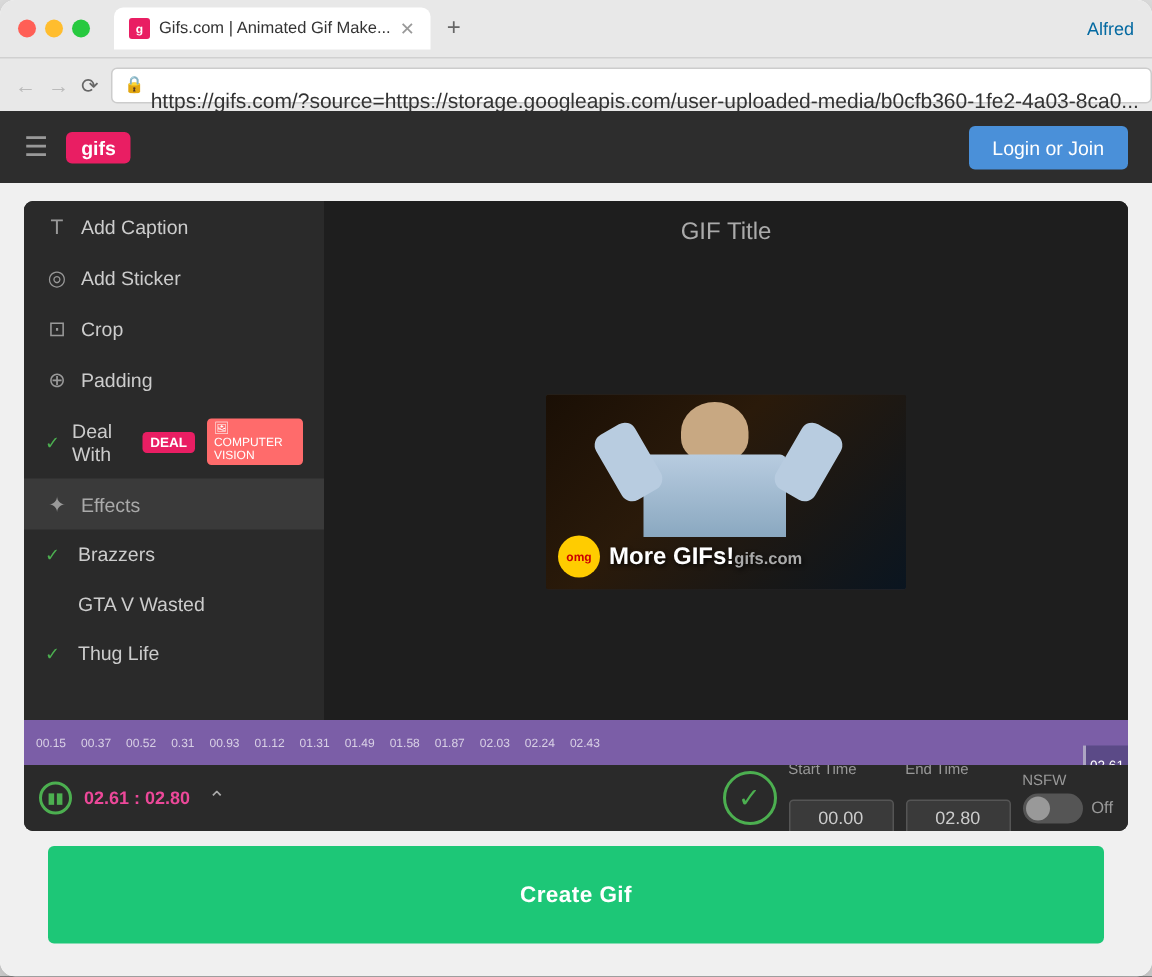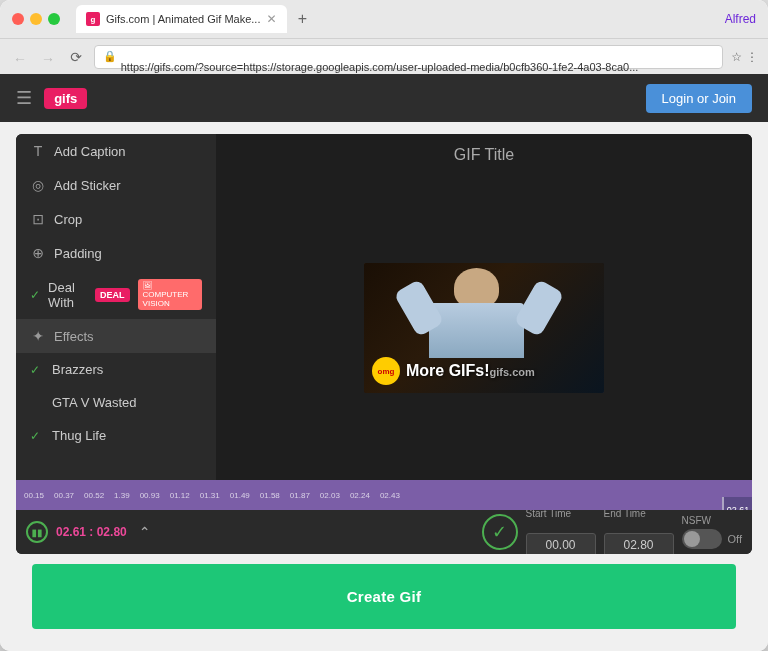--- a/index.html
+++ b/index.html
@@ -85,21 +85,21 @@
       display: flex;
       align-items: center;
       justify-content: center;
       color: #666;
       font-size: 16px;
       cursor: pointer;
     }
     .user-name {
       margin-left: auto;
       font-size: 12px;
-      color: #6d28d9;
+      color: #0369a1;
     }
 
     
     .address-bar {
       background: #e8e8e8;
       height: 36px;
       display: flex;
       align-items: center;
       padding: 0 10px;
       gap: 8px;
@@ -124,21 +124,21 @@
       border: 1px solid #ccc;
       border-radius: 4px;
       padding: 0 8px;
       font-size: 11px;
       color: #333;
       display: flex;
       align-items: center;
       gap: 4px;
     }
     .lock-icon { color: #4a90d9; font-size: 11px; }
-    .address-text { color: #333; font-size: 11px; flex: 1; overflow: hidden; text-overflow: ellipsis; white-space: nowrap; margin-top: 20px; }
+    .address-text { color: #333; font-size: 14px; flex: 1; overflow: hidden; text-overflow: ellipsis; white-space: nowrap; margin-top: 20px; }
     .address-actions { display: flex; gap: 4px; }
     .addr-btn { font-size: 12px; color: #666; cursor: pointer; }
 
     
     .app-header {
       background: #2d2d2d;
       height: 48px;
       display: flex;
       align-items: center;
       padding: 0 16px;
@@ -573,21 +573,21 @@
               </div>
             </div>
           </div>
         </div>
       </div>
 
       <div class="timeline">
         <div class="timeline-tick">00.15</div>
         <div class="timeline-tick">00.37</div>
         <div class="timeline-tick">00.52</div>
-        <div class="timeline-tick">1.39</div>
+        <div class="timeline-tick">0.31</div>
         <div class="timeline-tick">00.93</div>
         <div class="timeline-tick">01.12</div>
         <div class="timeline-tick">01.31</div>
         <div class="timeline-tick">01.49</div>
         <div class="timeline-tick">01.58</div>
         <div class="timeline-tick">01.87</div>
         <div class="timeline-tick">02.03</div>
         <div class="timeline-tick">02.24</div>
         <div class="timeline-tick">02.43</div>
         <div class="timeline-active">

